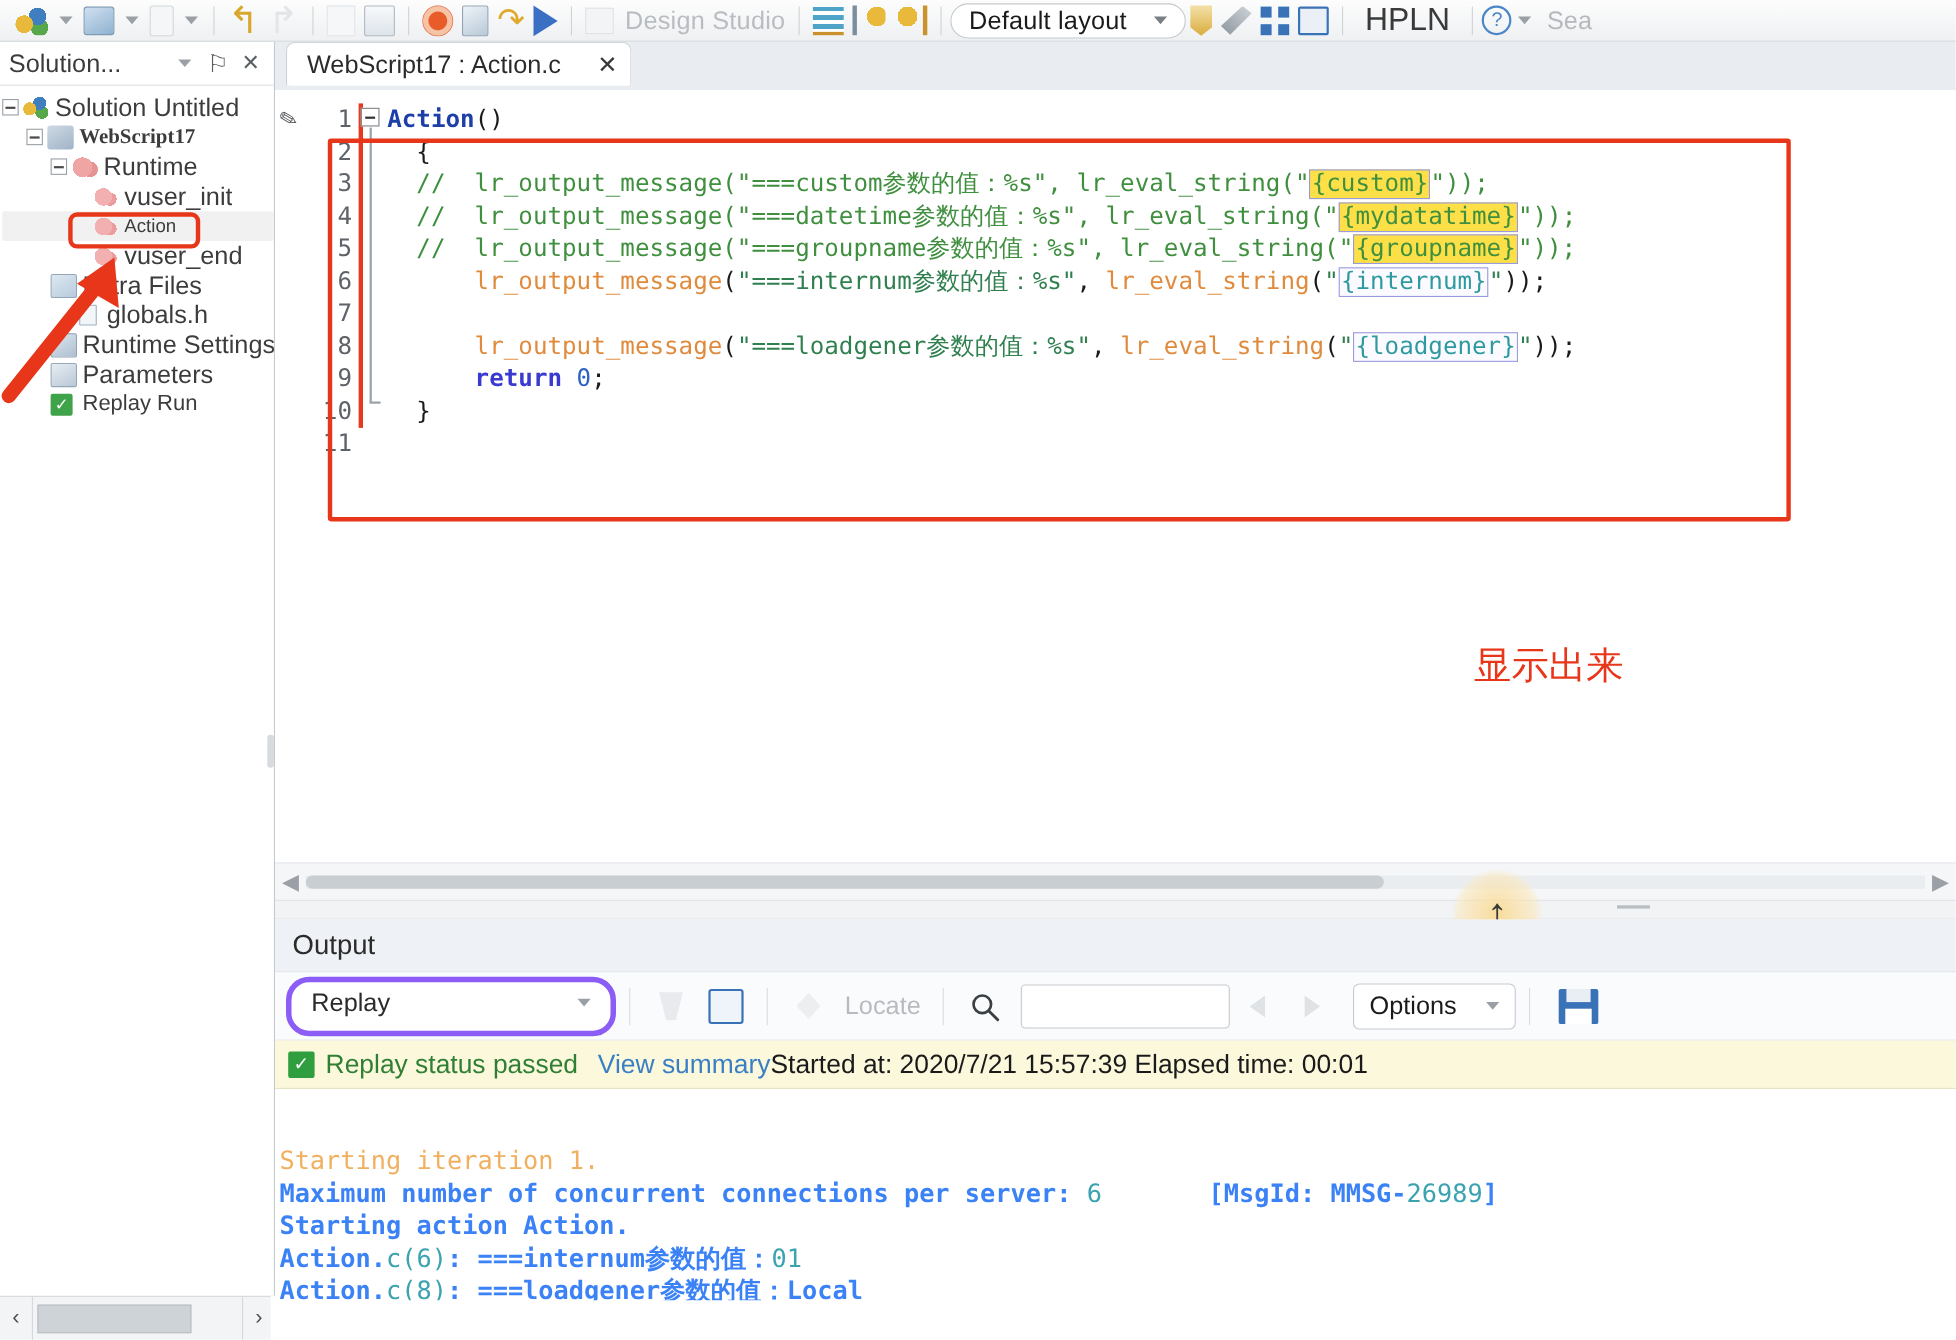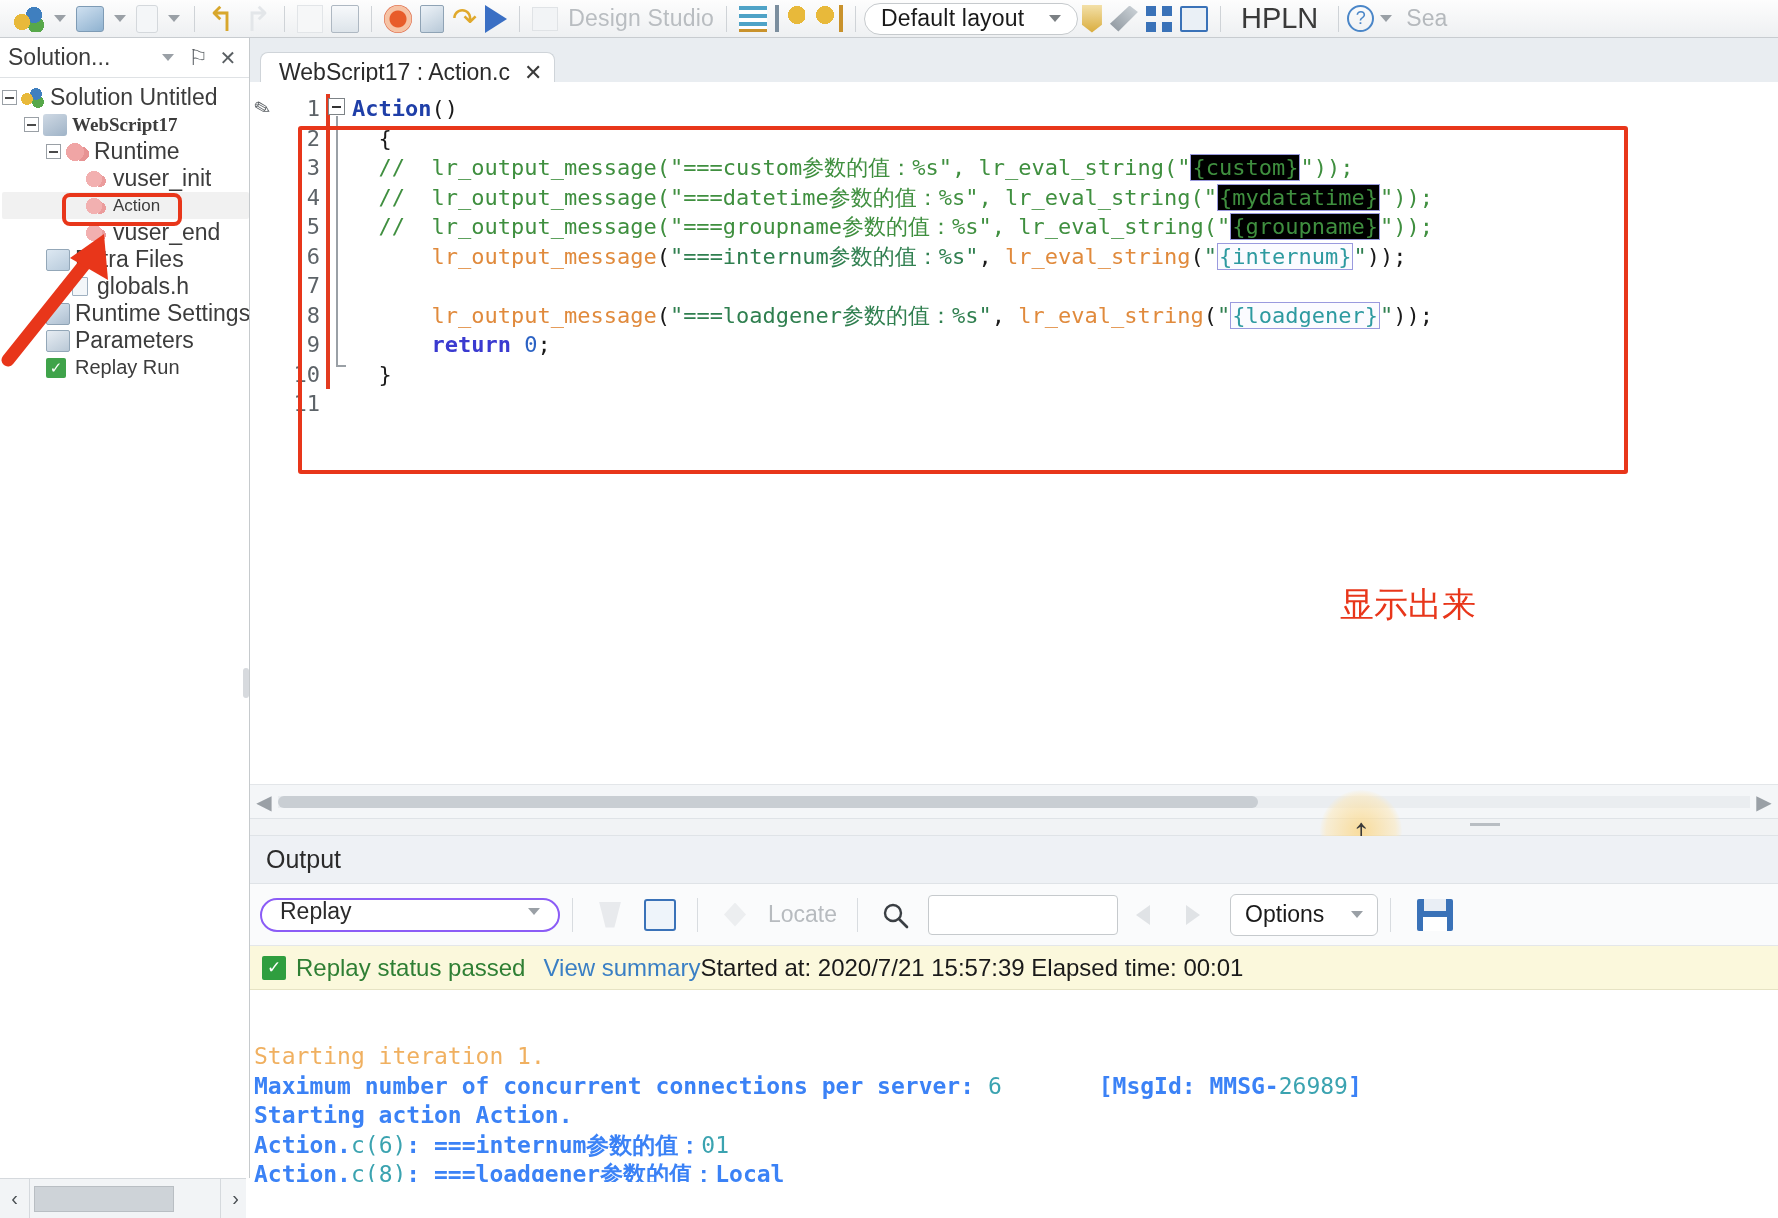--- a/index.html
+++ b/index.html
@@ -103,24 +103,24 @@
 
   
   .v-splitter { position: absolute; left: 243px; top: 630px; width: 6px; height: 30px; background:#d7dade; border-radius:3px;}
 
   
   .editor-wrap {
     position: absolute; left: 250px; top: 38px; right: 0; height: 780px; background: #fff;
   }
   .tabstrip { height: 44px; background: #e9edf1; position: relative; }
   .tab {
-    position: absolute; left: 10px; top: 14px; height: 40px;
+    position: absolute; left: 10px; top: 0; height: 40px;
     background: #fff; border: 1px solid #cfd4d9; border-bottom: none;
     border-radius: 8px 8px 0 0; display: flex; align-items: center;
-    padding: 0 12px 0 18px; font-size: 23px; color: #2b2b2b;
+    padding: 0 12px 0 18px; font-size: 23px; color: #2b2b2b; gap: 19px;
   }
   .tab .closex { margin-left: 14px; font-size: 22px; color: #3a3a3a; }
 
   .code-area { position: absolute; left: 0; top: 44px; right: 0; bottom: 40px; background: #fff; display: flex; }
   .gutter-icons { width: 28px; border-right: 0px; position: relative; }
   .pencil { position:absolute; left:4px; top:14px; font-size: 20px; color:#5a5f63; transform: rotate(-15deg); }
   .linenos {
     width: 48px; text-align: right; padding-right: 6px; padding-top: 12px;
     font-family: "DejaVu Sans Mono", monospace; font-size: 22px; color: #5d6368;
     line-height: 29.5px; user-select: none;
@@ -134,21 +134,21 @@
   .tok-fn { color: #1f3fa8; font-weight: bold; }
   .tok-cmt { color: #3f8f3f; }
   .tok-call { color: #e08a3c; }
   .tok-str { color: #2f7f4f; }
   .tok-plain { color: #1a1a1a; }
   .tok-kw { color: #3a3ad0; font-weight: bold; }
   .tok-num { color: #2b62c4; }
   .tok-param {
     color: #2e9aa0; border: 1px solid #9a9ade; background: #fbfbff; padding: 0 1px;
   }
-  .tok-param-g { color: #3f8f3f; border: 1px solid #9a9ade; background: #000000; padding: 0 1px; }
+  .tok-param-g { color: #3f8f3f; border: 1px solid #9a9ade; background: #fde047; padding: 0 1px; }
 
   .fold-box {
     position: absolute; left: 2px; top: 16px; width: 17px; height: 17px;
     border: 1px solid #7d8387; background: #fff;
   }
   .fold-box::before { content:""; position:absolute; left:3px; top:7px; width:9px; height:1.5px; background:#333; }
   .fold-line {
     position: absolute; left: 10px; top: 34px; width: 1.5px; height: 250px; background: #9aa0a6;
   }
   .fold-foot { position:absolute; left:10px; top:283px; width:10px; height:1.5px; background:#9aa0a6; }
@@ -191,21 +191,21 @@
   .output-panel { position: absolute; left: 250px; top: 836px; right: 0; bottom: 0; background: #fff; }
   .out-header {
     height: 48px; background: #eef1f5; display: flex; align-items: center;
     padding-left: 16px; font-size: 25px; color: #2b2b2b; border-bottom: 1px solid #dfe3e7;
   }
   .out-toolbar {
     height: 62px; display: flex; align-items: center; padding: 0 10px;
     background: #fafbfc; border-bottom: 1px solid #e4e7ea;
   }
   .combo {
-    width: 300px; height: 34px; border: 2px solid #8b5cf6; border-radius: 21px; background: #fff;
+    width: 300px; height: 54px; border: 5px solid #8b5cf6; border-radius: 21px; background: #fff;
     display: flex; align-items: center; justify-content: space-between; padding: 0 12px 6px 18px;
     font-size: 23px; color: #2b2b2b;
   }
   .combo .caret { border-top-color:#9aa0a6; }
   .ot-sep { width:1px; height:34px; background:#d8dce0; margin: 0 12px; }
   .ot-icon { width: 42px; height: 42px; display:flex; align-items:center; justify-content:center; margin: 0 4px; }
   .ot-disabled { color: #c2c6ca; }
   .locate-lbl { font-size: 23px; color: #b7bbbf; margin: 0 8px; }
   .searchbox { width: 190px; height: 40px; background:#fff; border: 1px solid #c6cacd; border-radius: 4px; margin-left: 8px;}
   .opt-combo {

